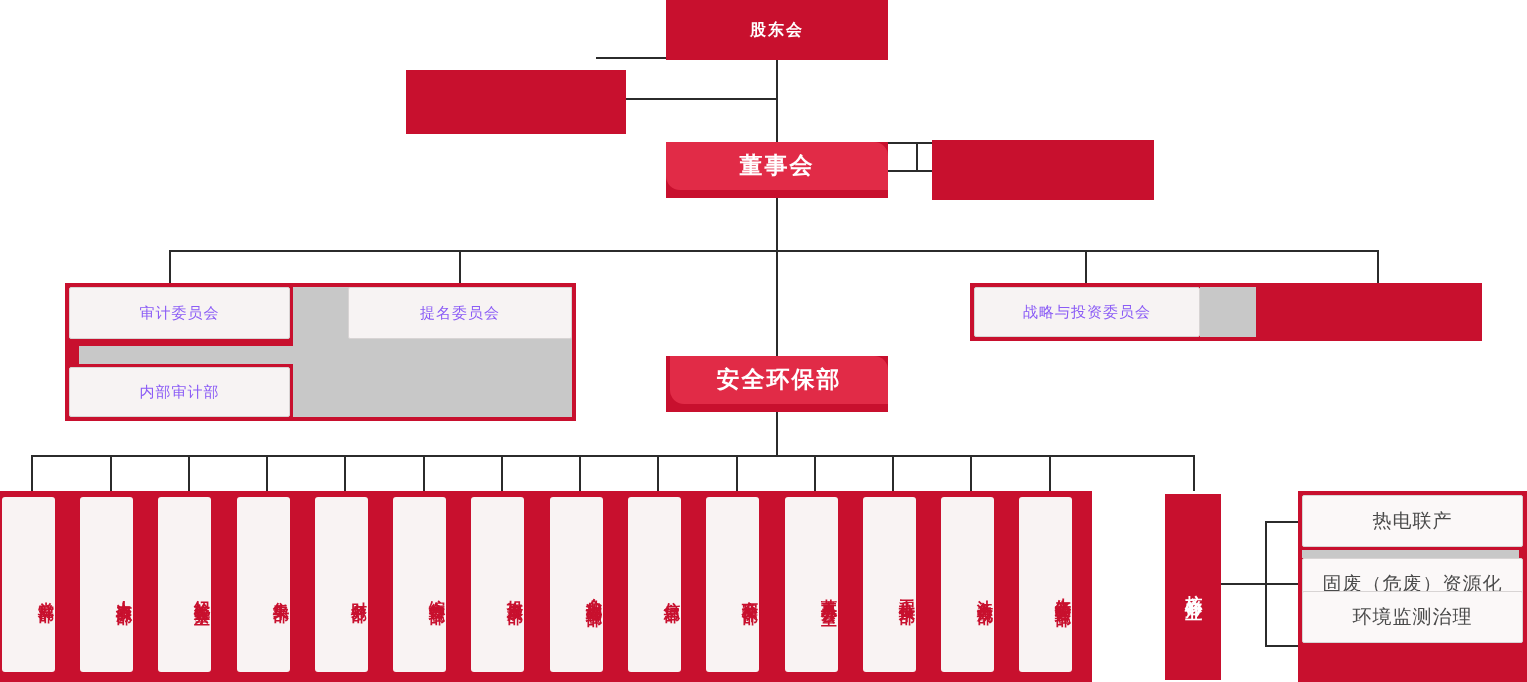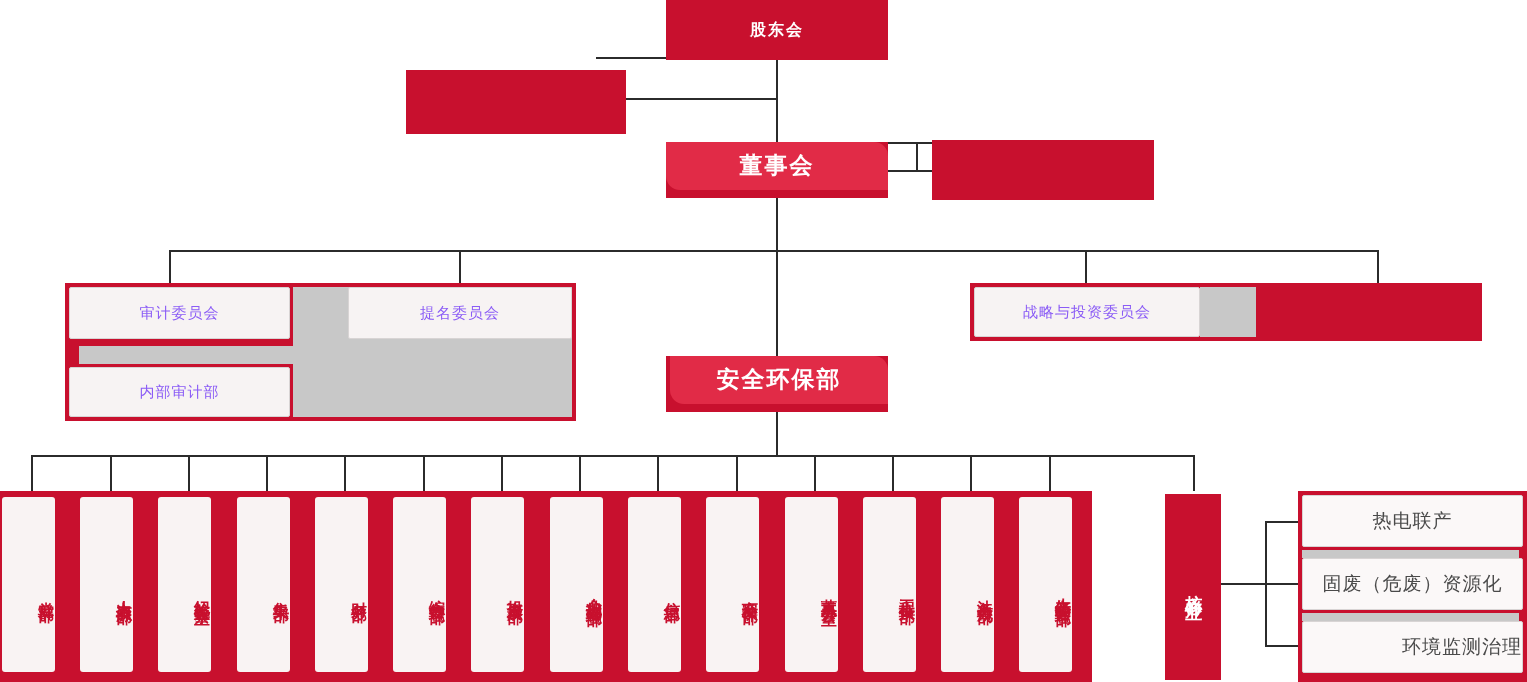--- a/index.html
+++ b/index.html
@@ -256,17 +256,17 @@
   <div class="plate" style="left:1298px; top:491px; width:229px; height:191px;"></div>
   <div class="plate-gray" style="left:1302px; top:550px; width:217px; height:8px;"></div>
   <div class="plate-gray" style="left:1302px; top:613px; width:217px; height:8px;"></div>
 
   <div class="bx white-box-r" style="left:1302px; top:495px; width:221px; height:52px;">
     <span>热电联产</span>
   </div>
   <div class="bx white-box-r" style="left:1302px; top:558px; width:221px; height:52px;">
     <span>固废（危废）资源化</span>
   </div>
-  <div class="bx white-box-r" style="left:1302px; top:621px; width:221px; height:52px;justify-content:flex-end;">
+  <div class="bx white-box-r" style="left:1302px; top:591px; width:221px; height:52px;">
     <span>环境监测治理</span>
   </div>
 
 </div>
 
 </body></html>

